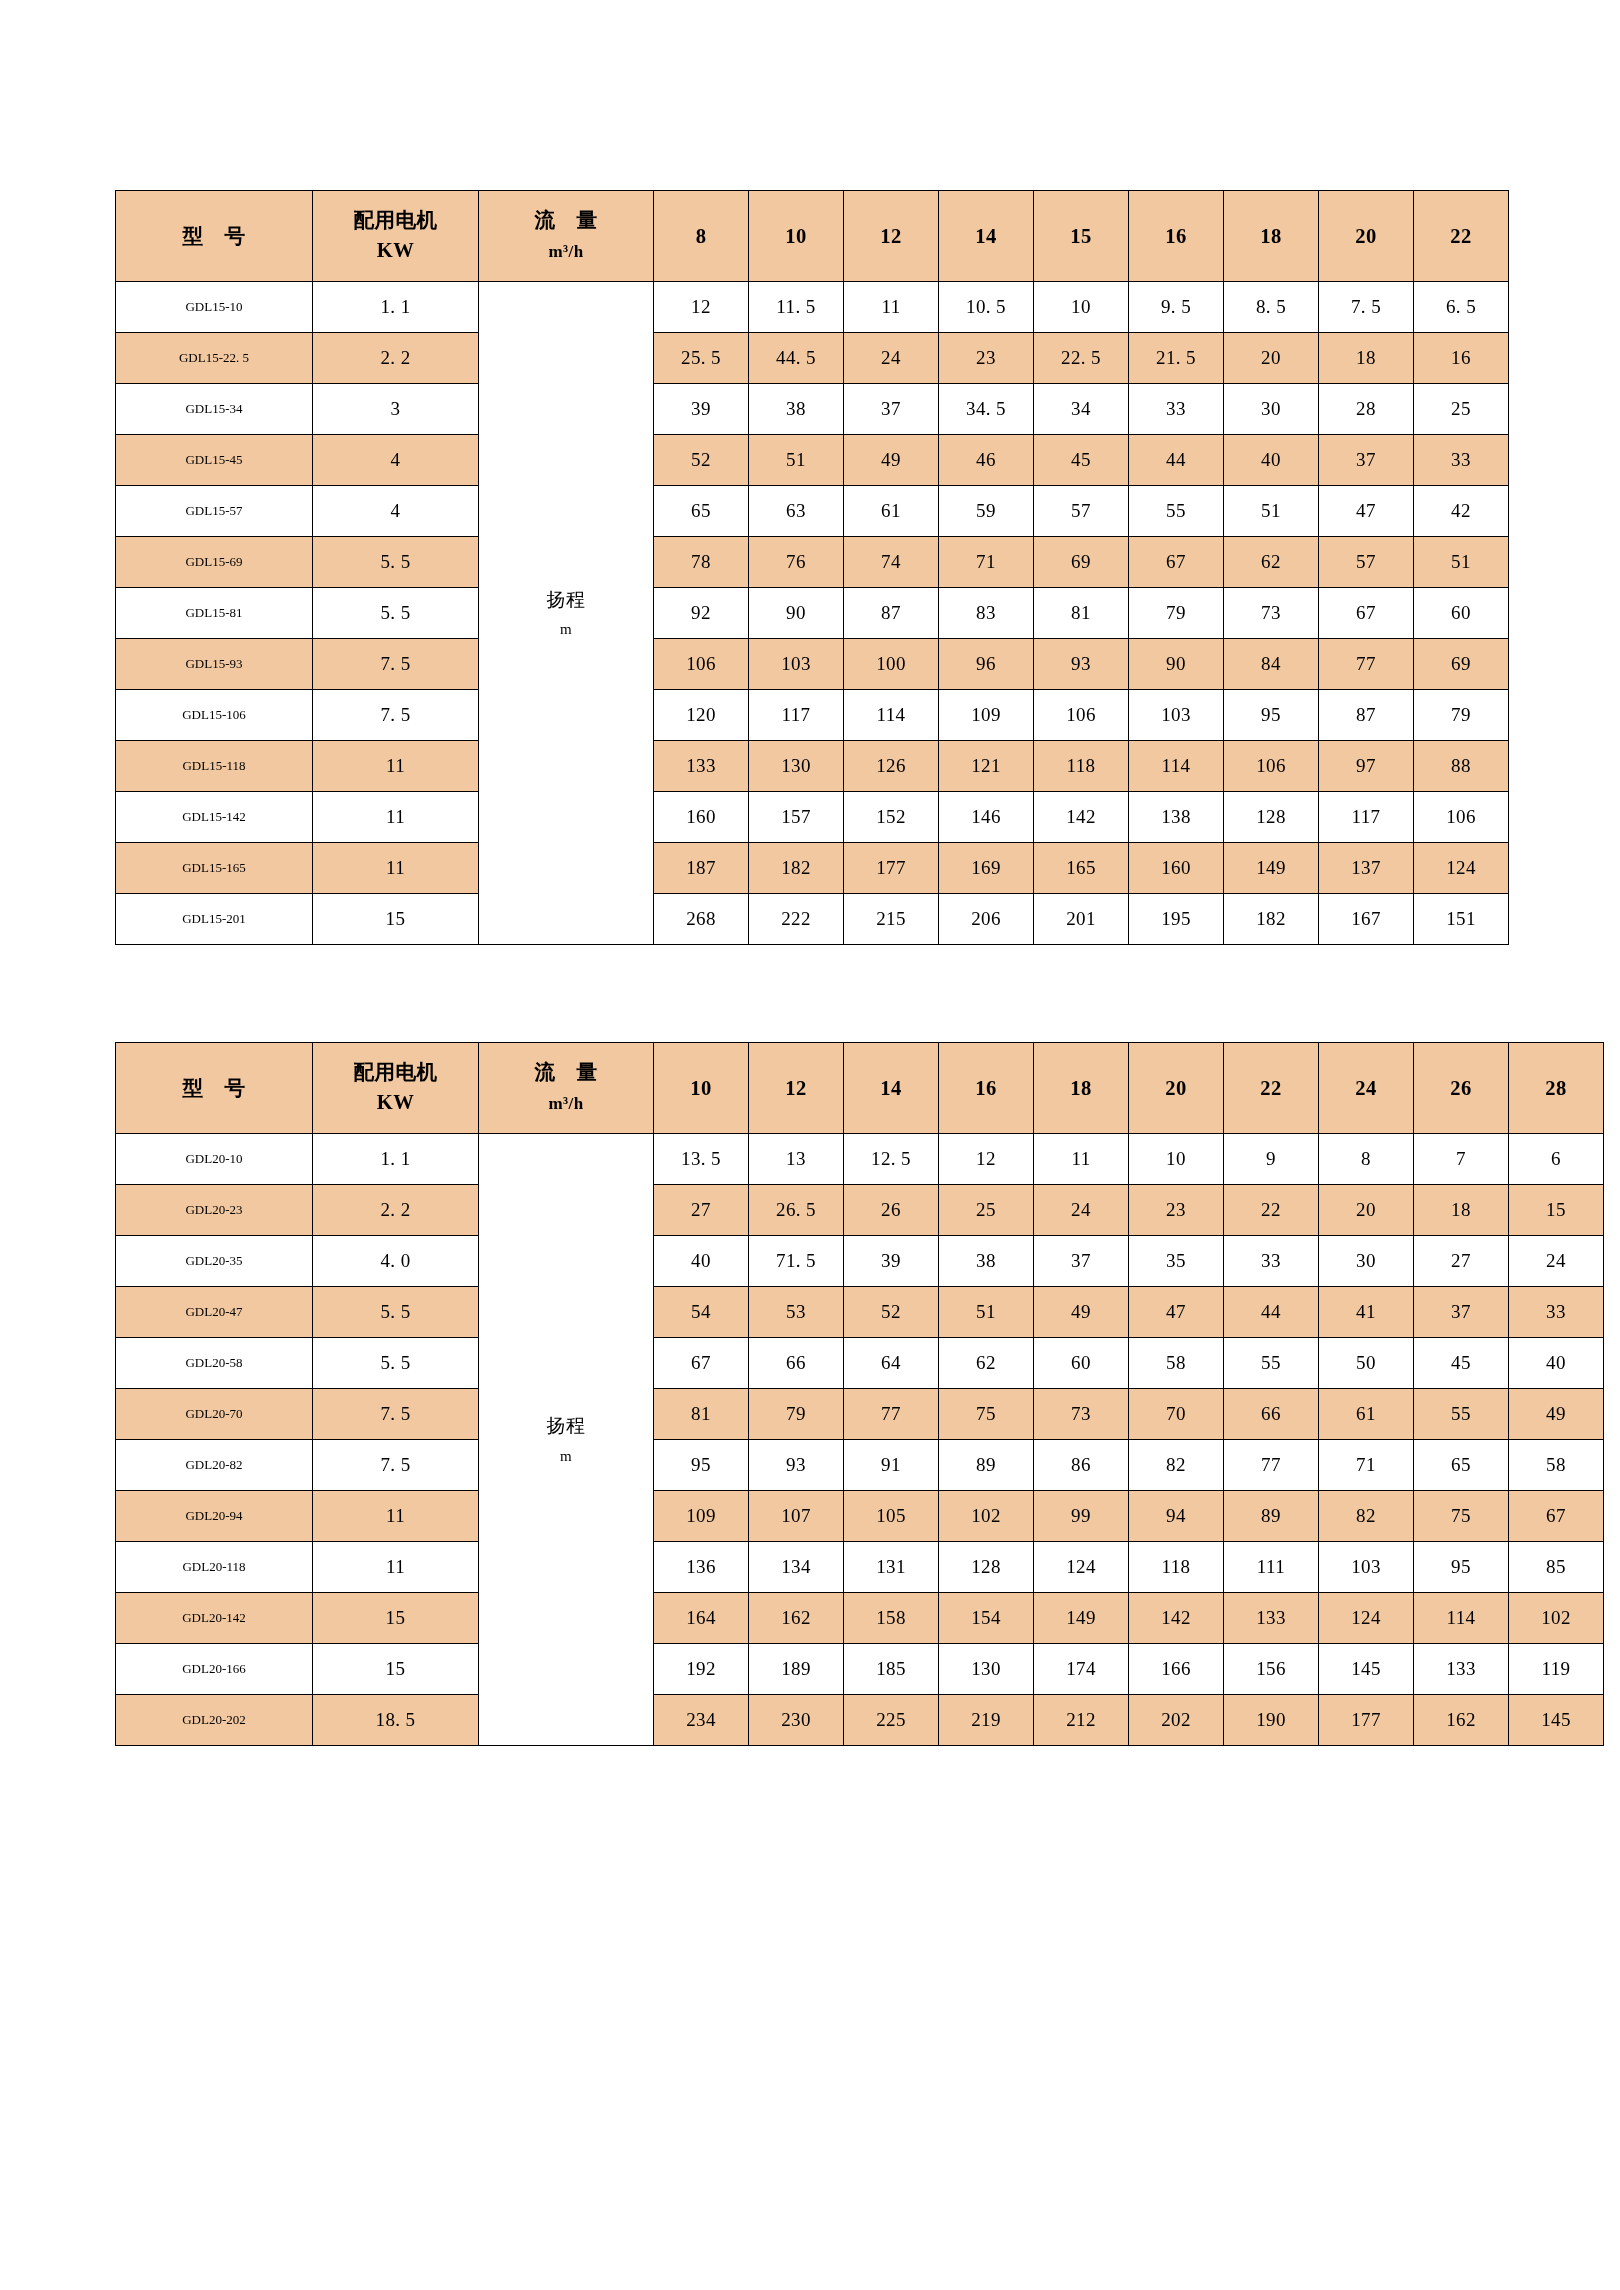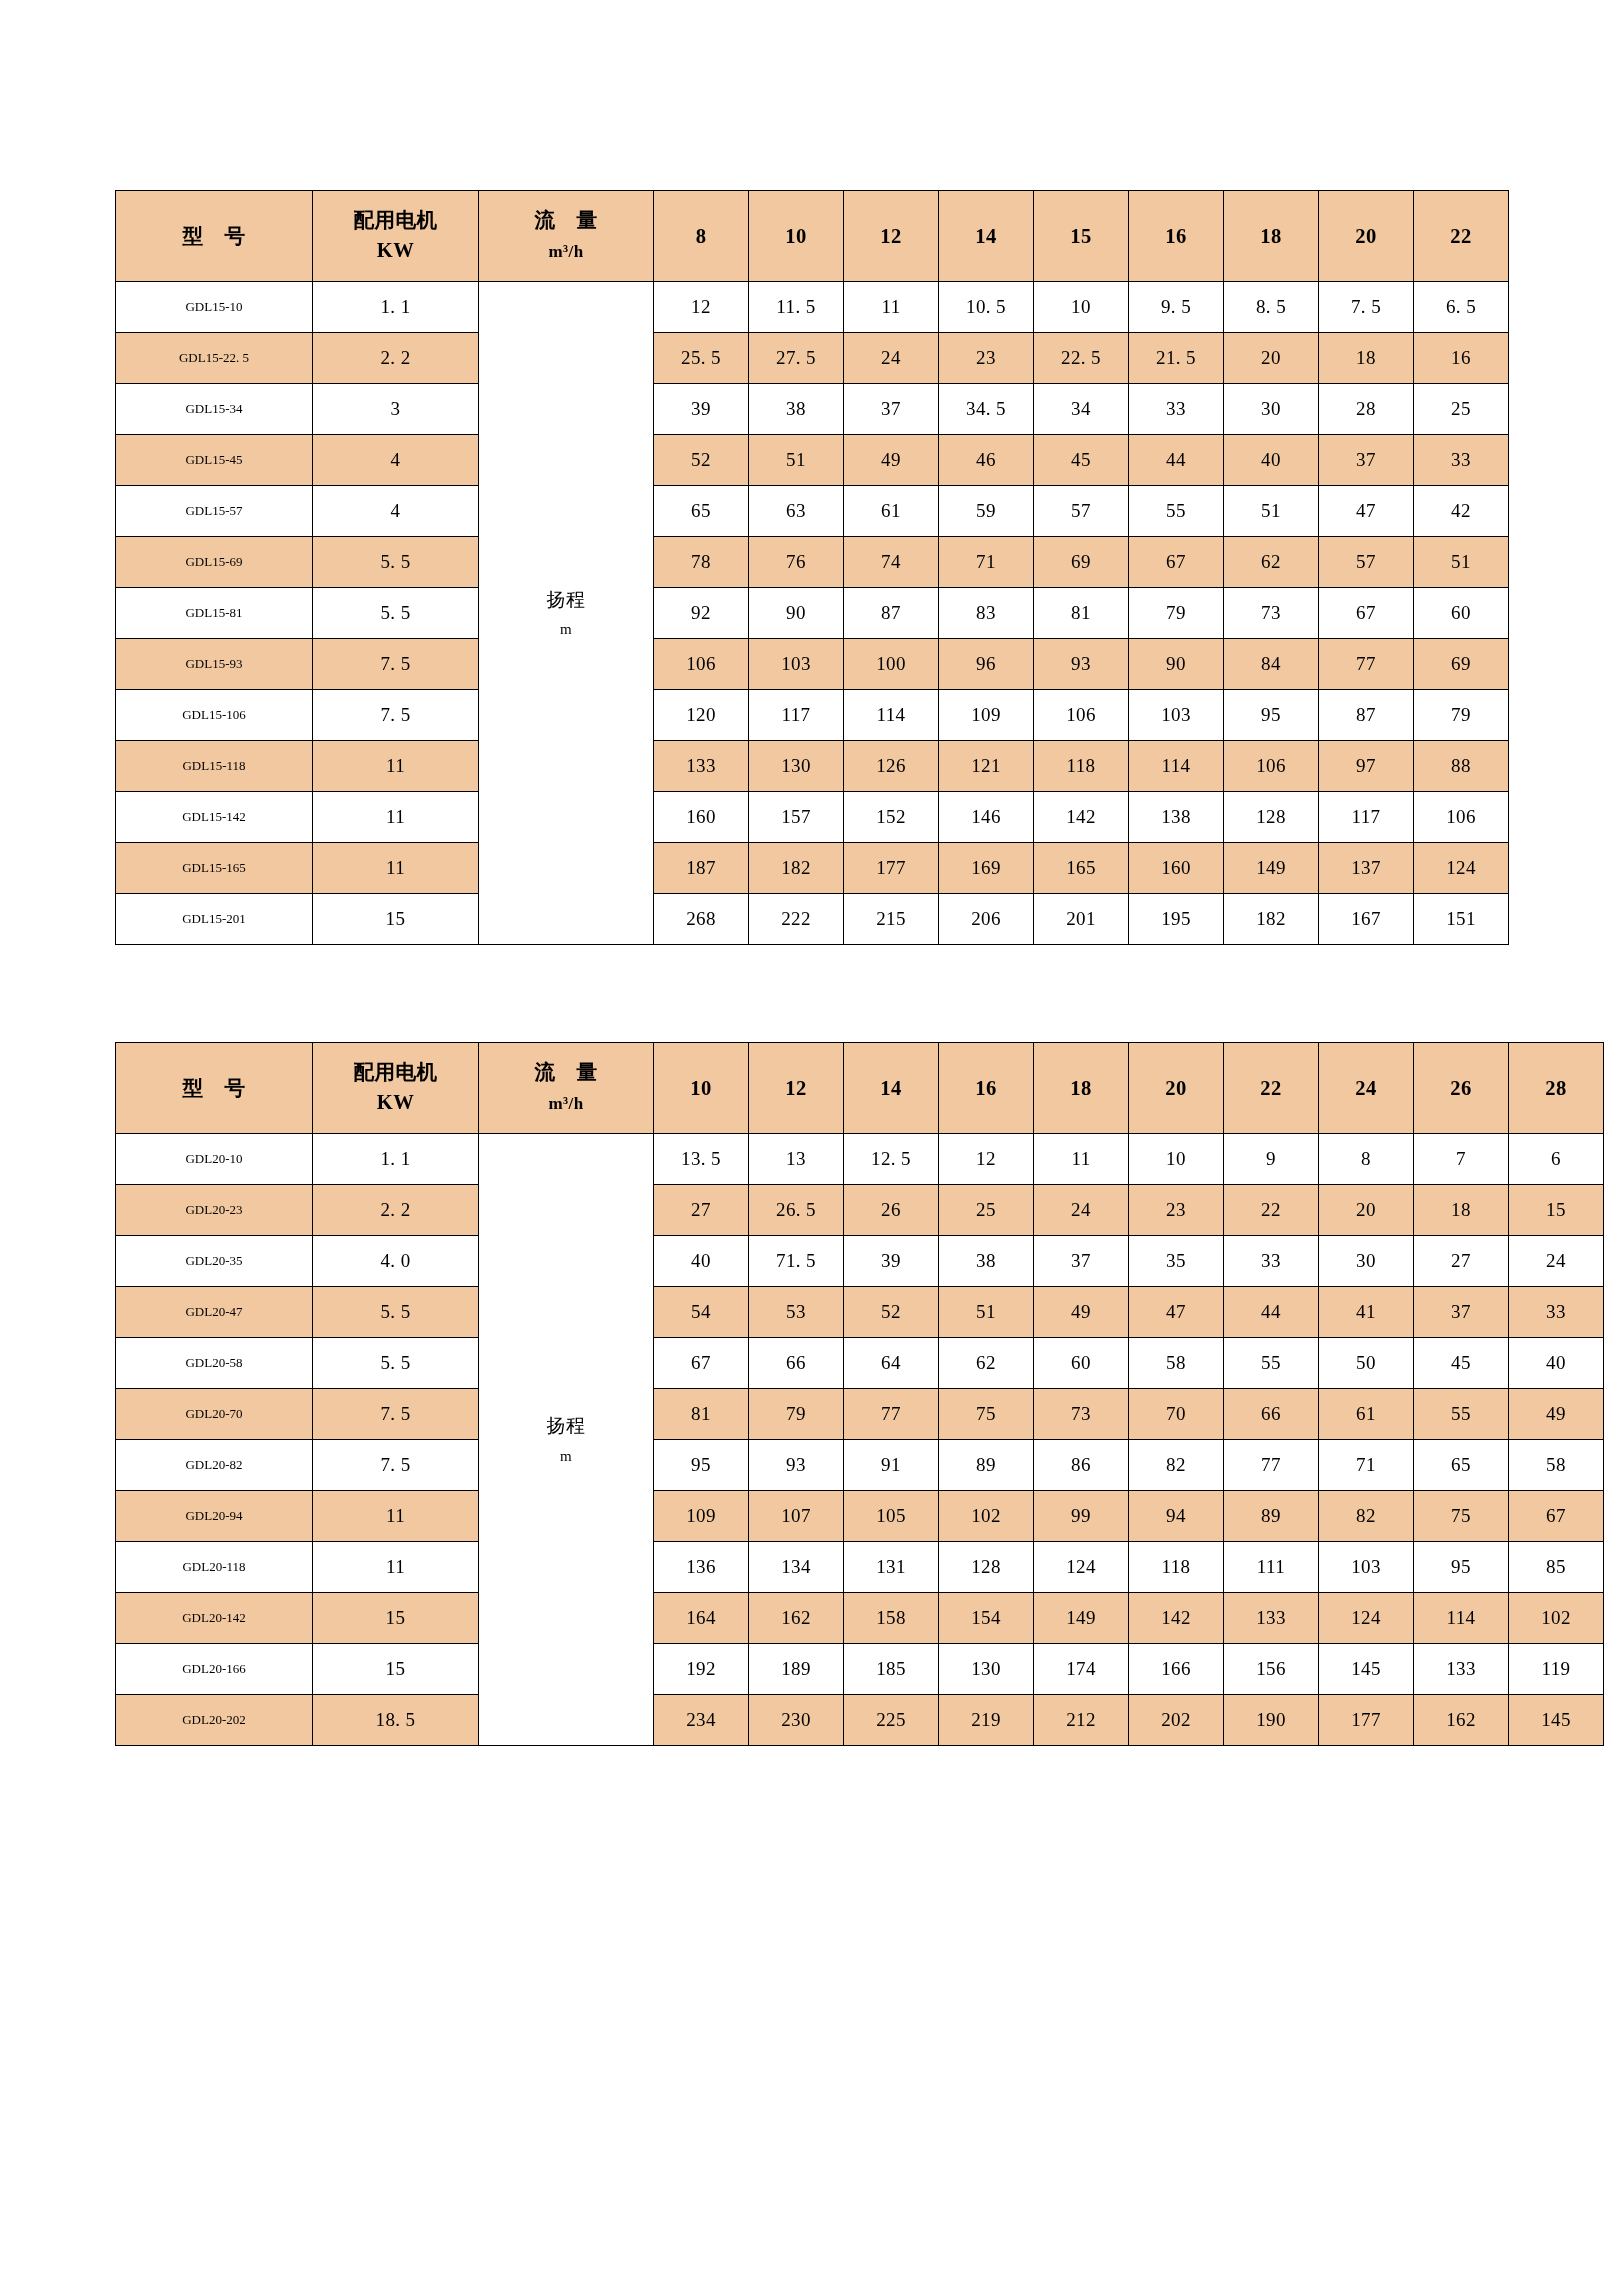--- a/index.html
+++ b/index.html
@@ -142,21 +142,21 @@
             <td>10</td>
             <td>9. 5</td>
             <td>8. 5</td>
             <td>7. 5</td>
             <td>6. 5</td>
           </tr>
           <tr class="data-row shaded">
             <td class="model-cell">GDL15-22. 5</td>
             <td>2. 2</td>
             <td>25. 5</td>
-            <td>27. 5</td>
+            <td>44. 5</td>
             <td>24</td>
             <td>23</td>
             <td>22. 5</td>
             <td>21. 5</td>
             <td>20</td>
             <td>18</td>
             <td>16</td>
           </tr>
           <tr class="data-row">
             <td class="model-cell">GDL15-34</td>

